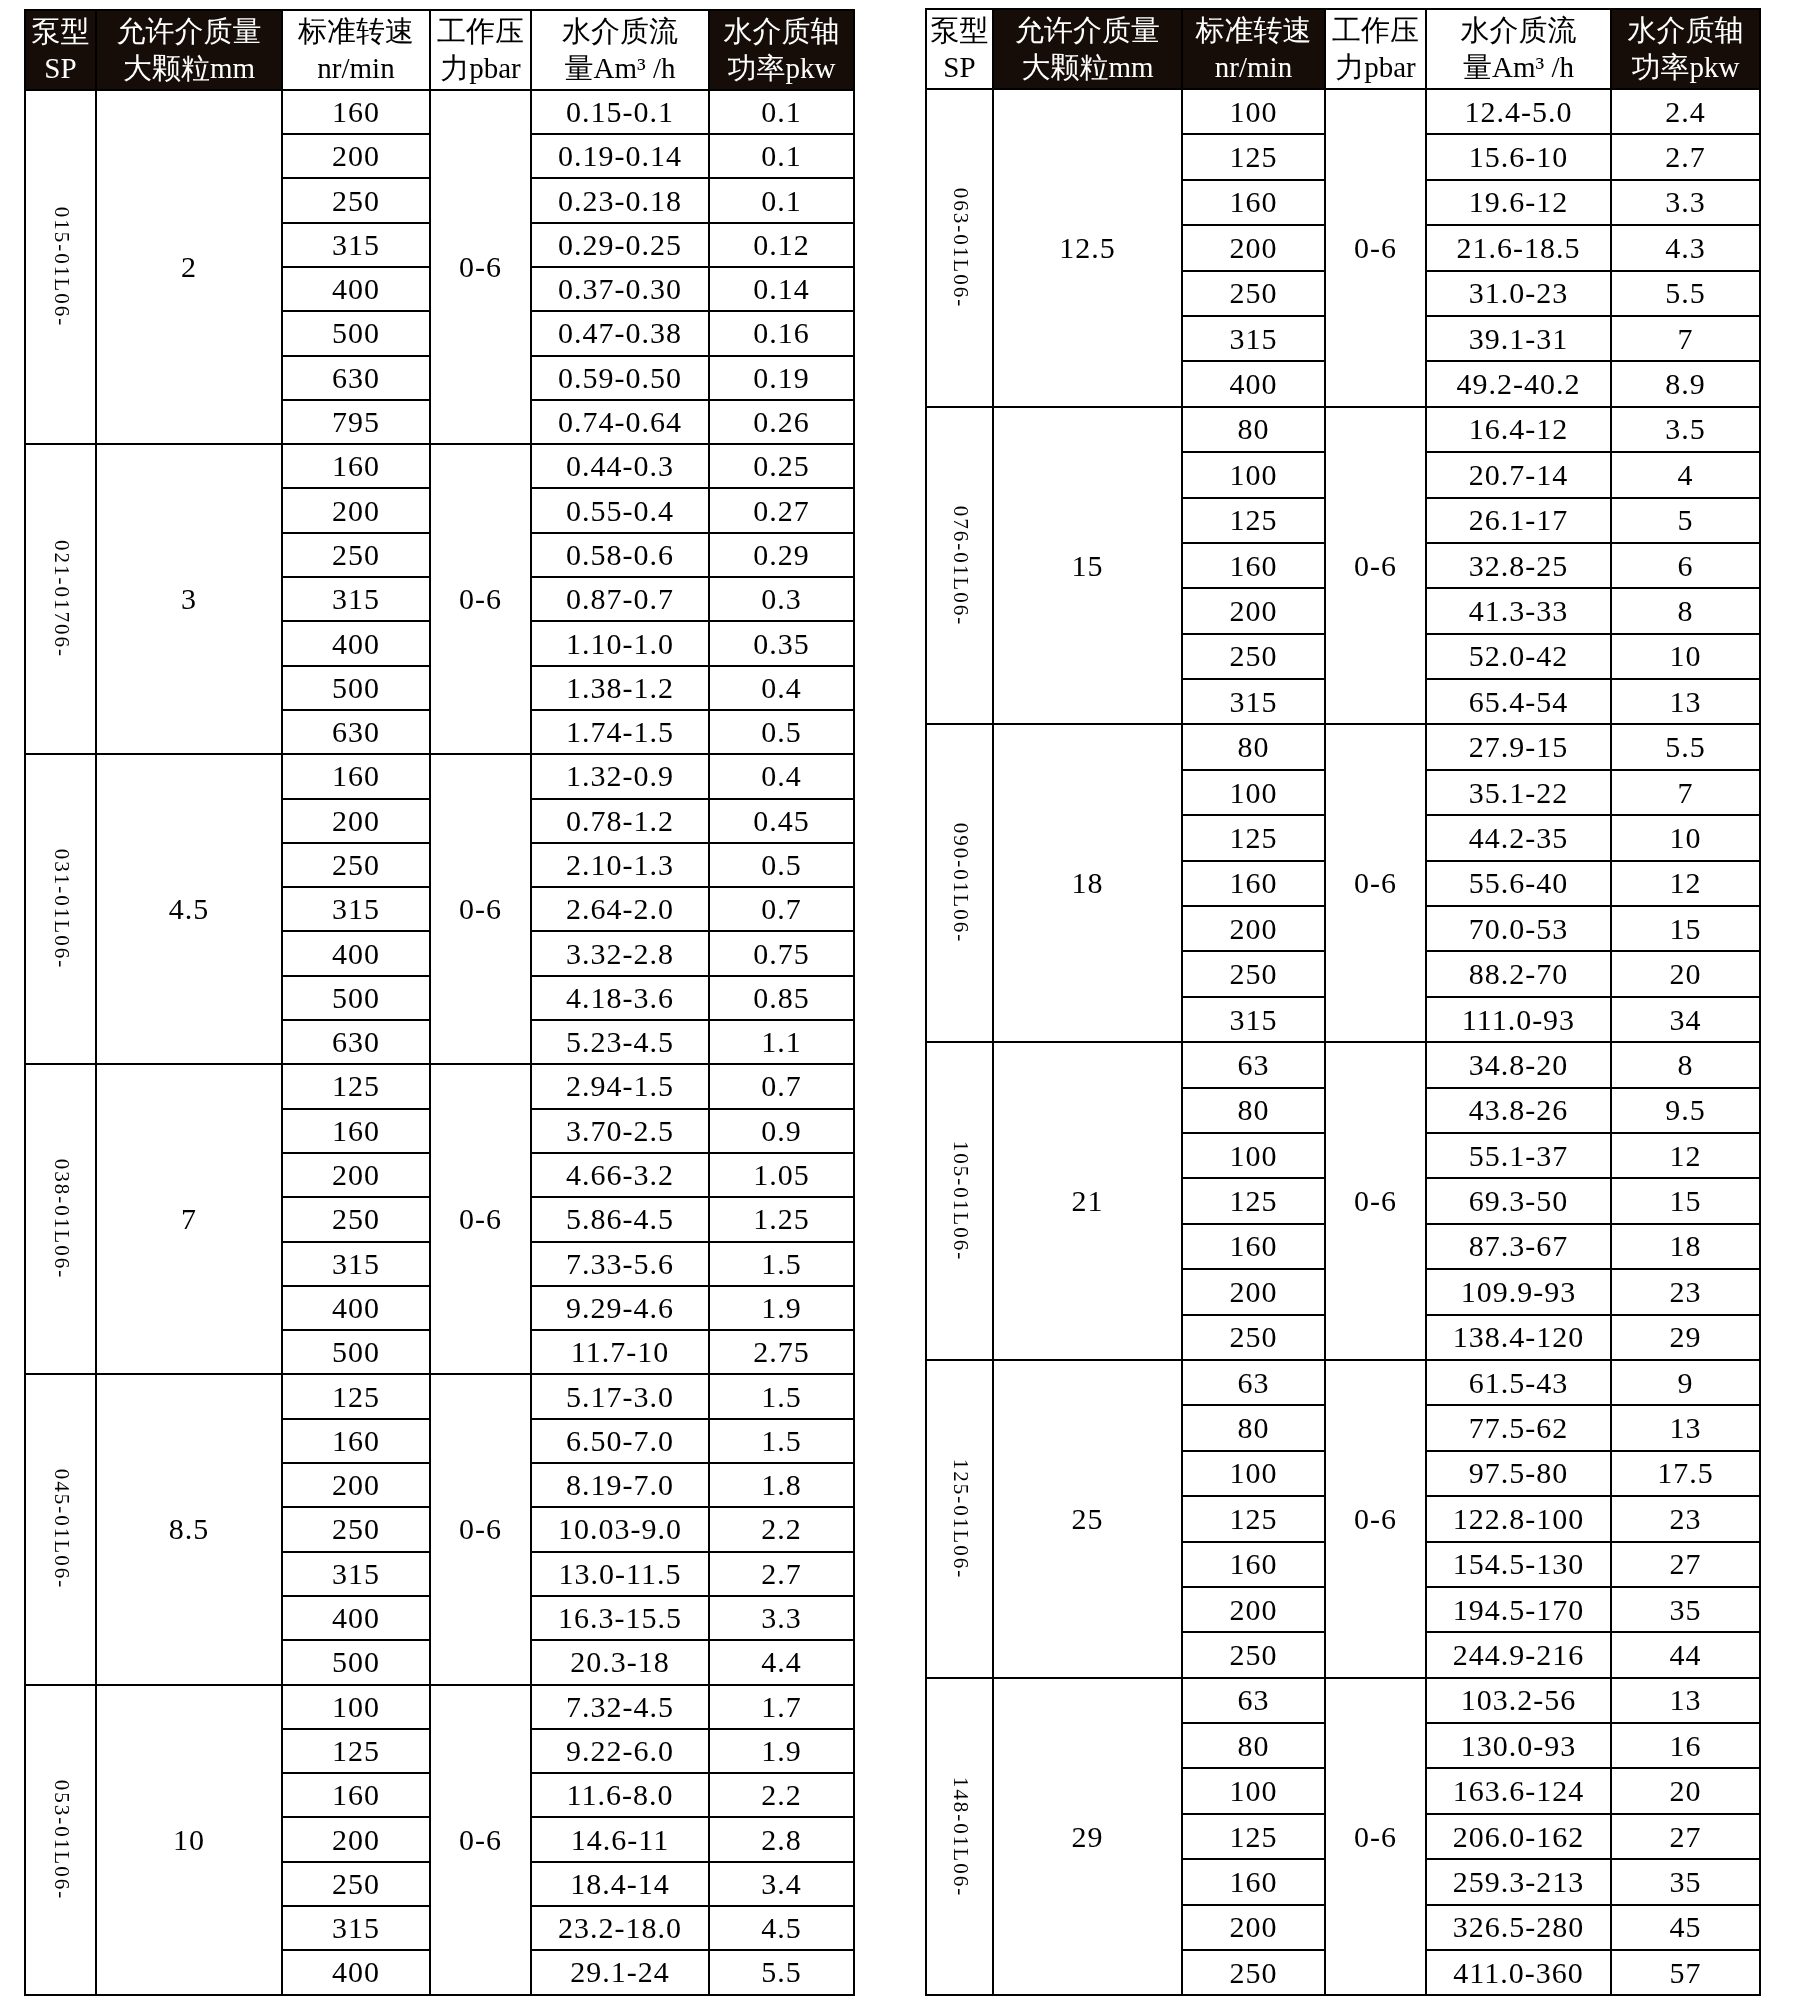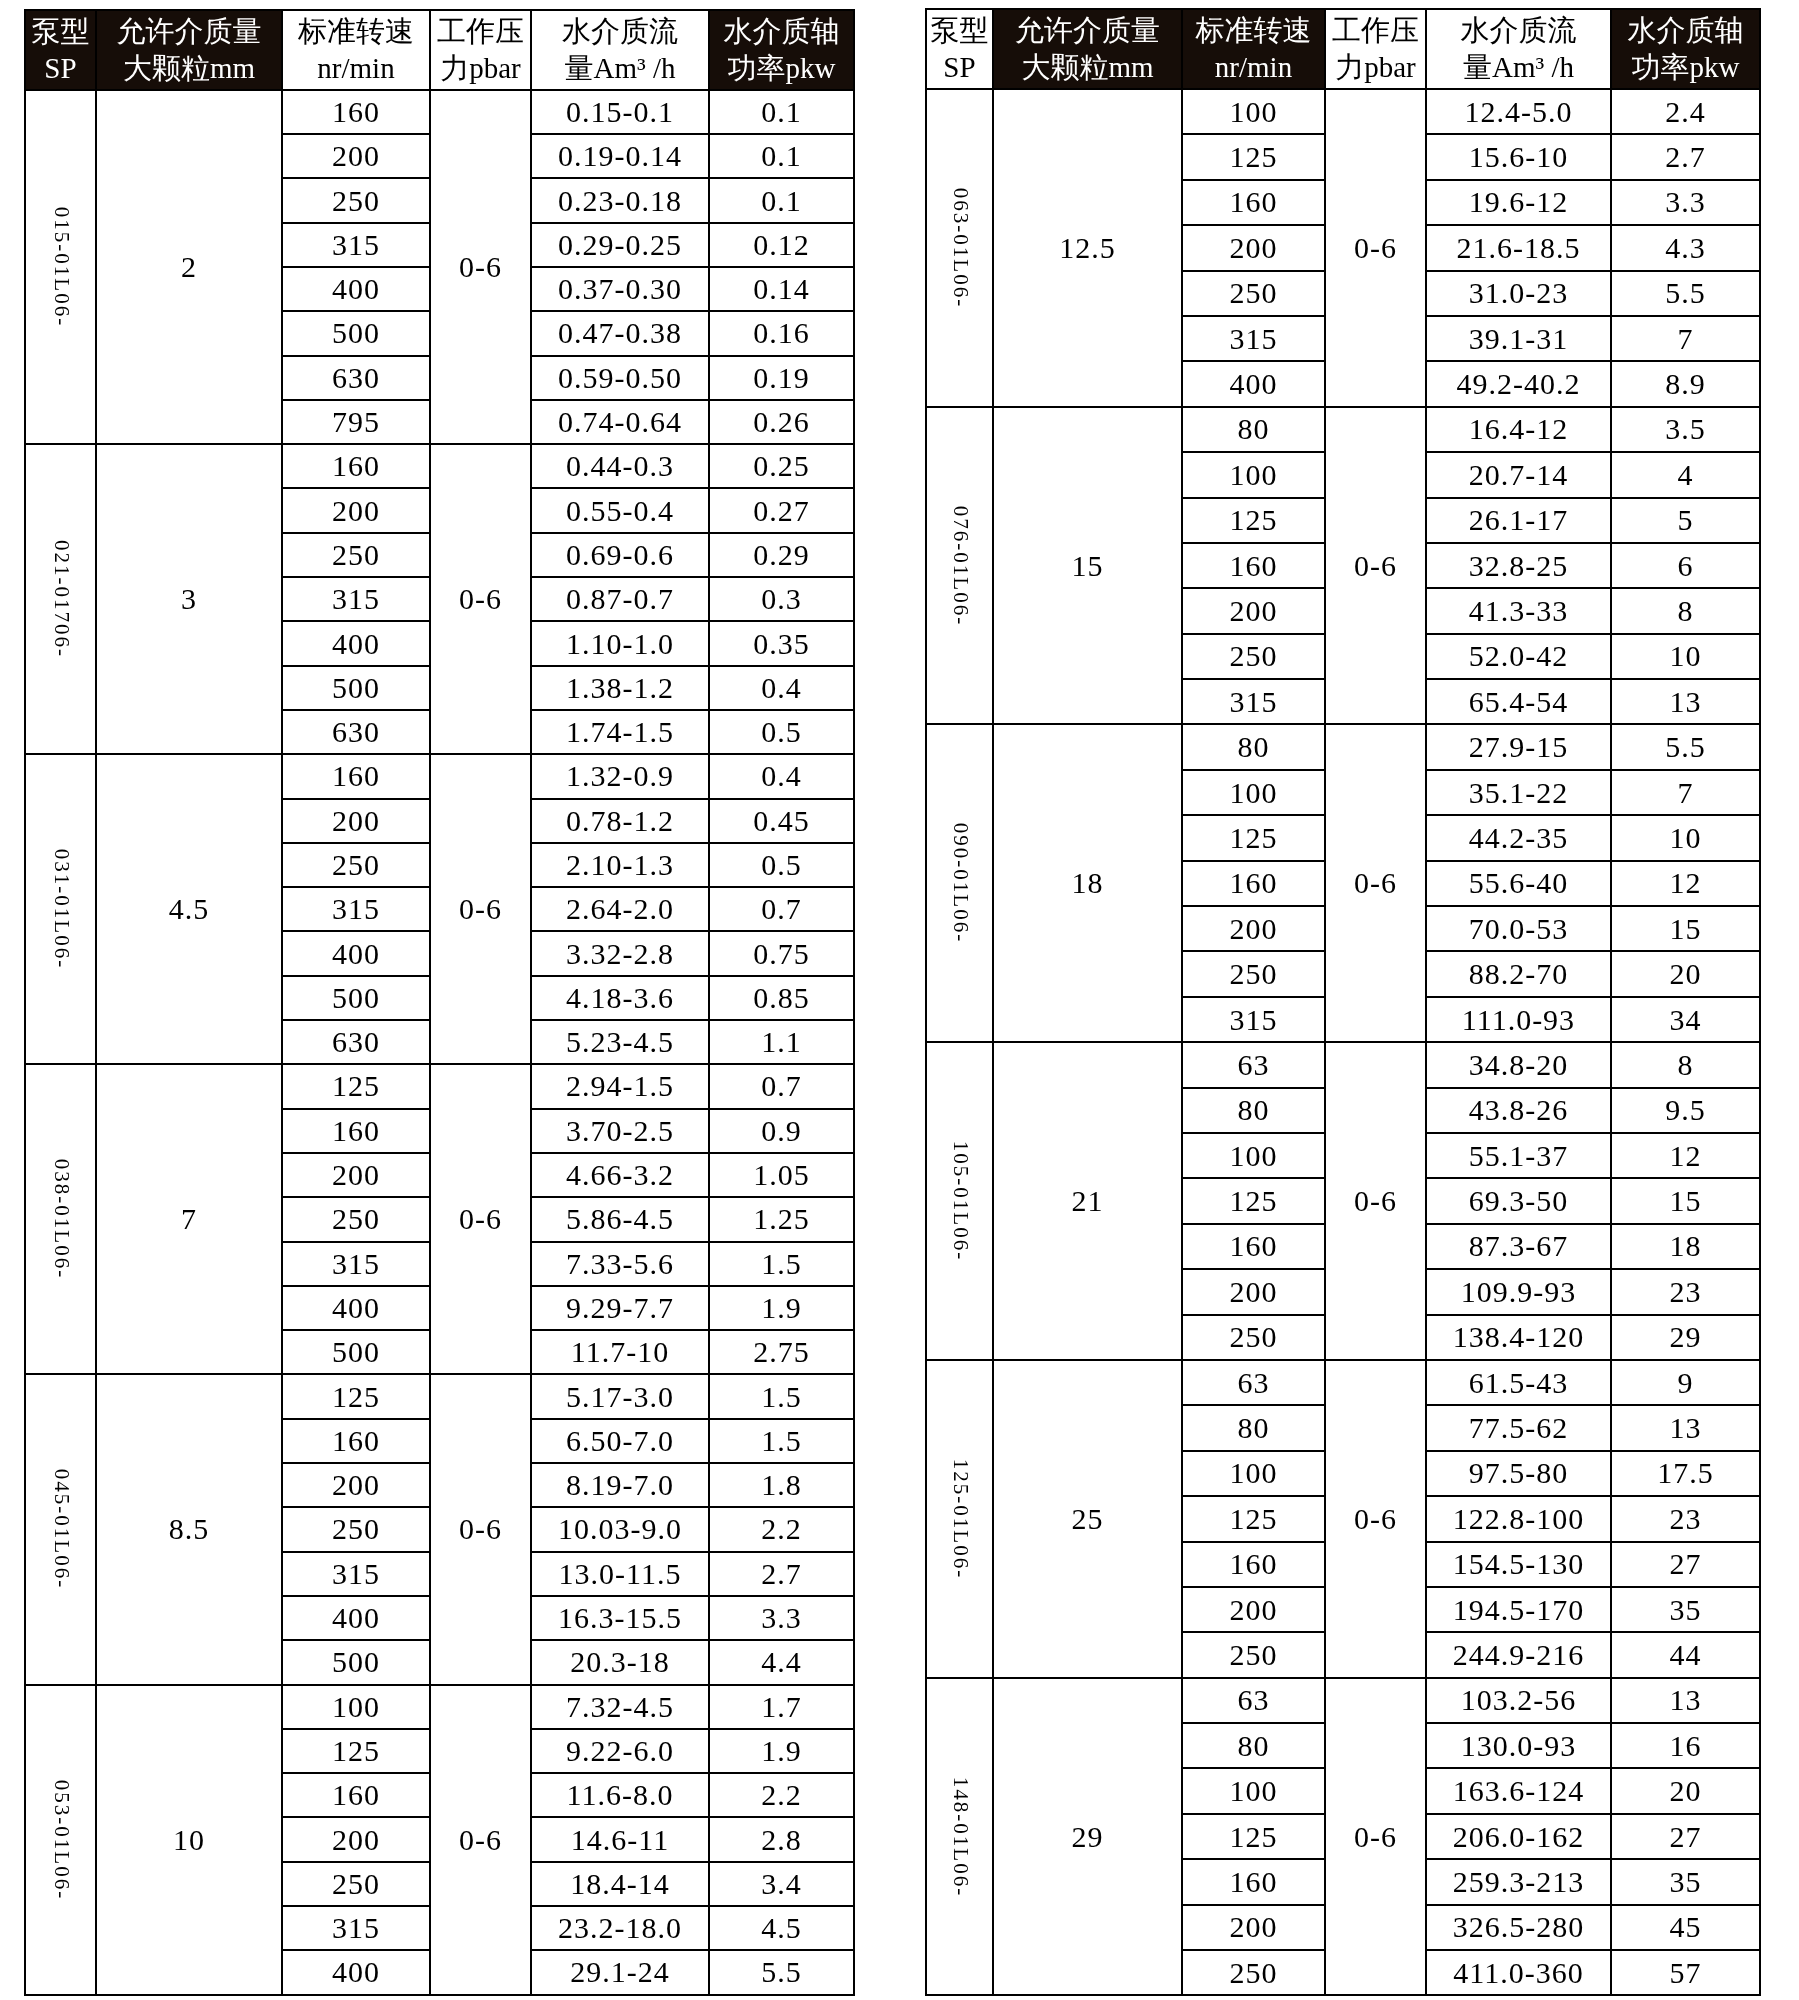--- a/index.html
+++ b/index.html
@@ -119,21 +119,21 @@
           <td class="num flow">0.44-0.3</td>
           <td class="num power">0.25</td>
         </tr>
         <tr class="data-row">
           <td class="num speed">200</td>
           <td class="num flow">0.55-0.4</td>
           <td class="num power">0.27</td>
         </tr>
         <tr class="data-row">
           <td class="num speed">250</td>
-          <td class="num flow">0.69-0.6</td>
+          <td class="num flow">0.58-0.6</td>
           <td class="num power">0.29</td>
         </tr>
         <tr class="data-row">
           <td class="num speed">315</td>
           <td class="num flow">0.87-0.7</td>
           <td class="num power">0.3</td>
         </tr>
         <tr class="data-row">
           <td class="num speed">400</td>
           <td class="num flow">1.10-1.0</td>
@@ -214,21 +214,21 @@
           <td class="num flow">5.86-4.5</td>
           <td class="num power">1.25</td>
         </tr>
         <tr class="data-row">
           <td class="num speed">315</td>
           <td class="num flow">7.33-5.6</td>
           <td class="num power">1.5</td>
         </tr>
         <tr class="data-row">
           <td class="num speed">400</td>
-          <td class="num flow">9.29-7.7</td>
+          <td class="num flow">9.29-4.6</td>
           <td class="num power">1.9</td>
         </tr>
         <tr class="data-row">
           <td class="num speed">500</td>
           <td class="num flow">11.7-10</td>
           <td class="num power">2.75</td>
         </tr>
         <tr class="data-row">
           <td class="model" rowspan="7">
             <div class="vtext">045-01L06-</div>

